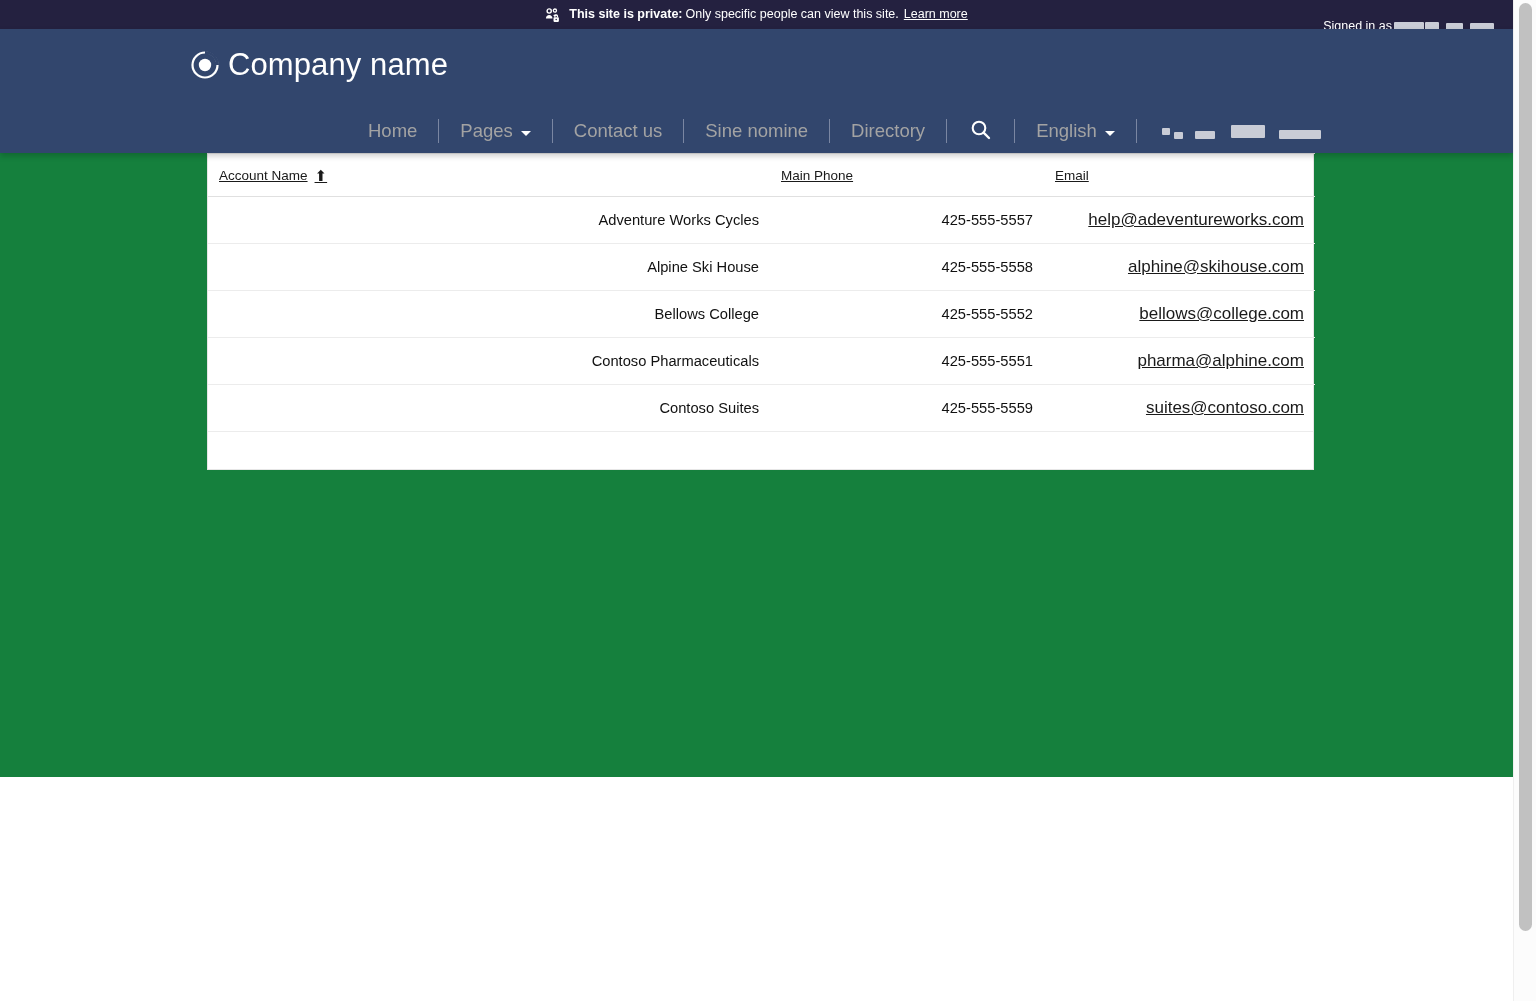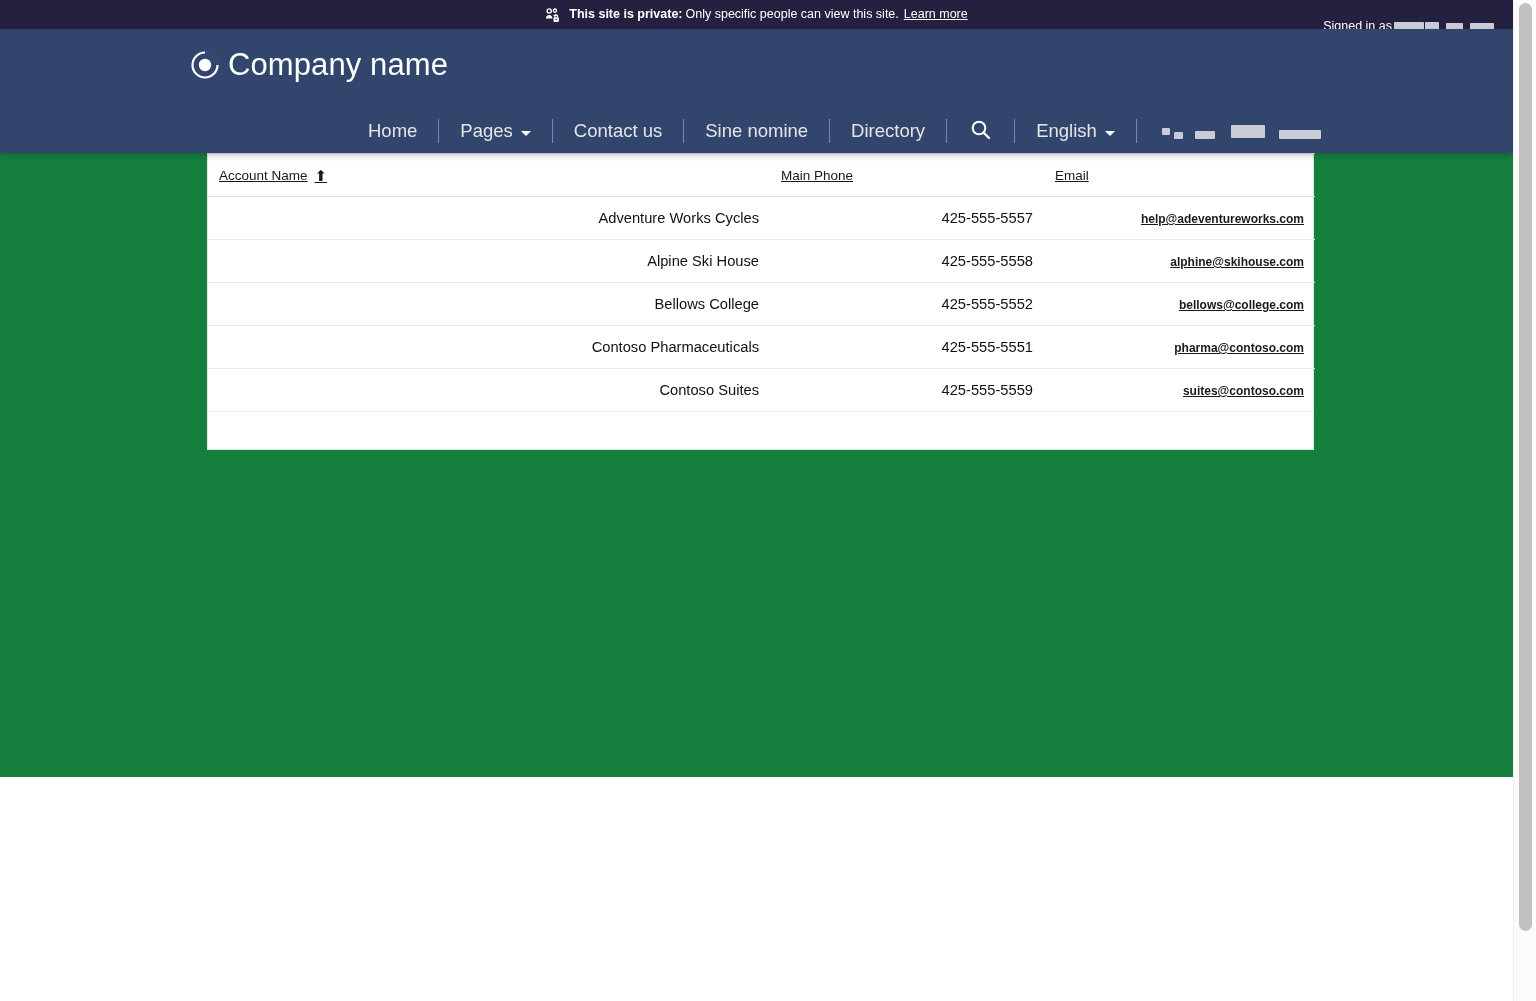--- a/index.html
+++ b/index.html
@@ -134,21 +134,21 @@
   .mainnav {
     position: absolute;
     left: 356px;
     top: 82px;
     display: flex;
     align-items: center;
     height: 40px;
   }
 
   .nav-item {
-    color: #e5e5e5;
+    color: #a3a3a3;
     font-size: 18.5px;
     padding: 0 12px;
     text-decoration: none;
     display: inline-flex;
     align-items: center;
     gap: 8px;
     cursor: pointer;
     white-space: nowrap;
   }
 
@@ -258,23 +258,22 @@
     text-align: right;
   }
 
   table.entity-list tbody tr:last-child td {
     border-bottom: none;
   }
 
   .email-link {
     color: #1a1a1a;
     text-decoration: underline;
-    font-size: 12px;
-    cursor: pointer;
-    font-weight: bold;
+    font-size: 17px;
+    cursor: pointer;
   }
 
   .table-footer {
     height: 38px;
     border-top: 1px solid #ececec;
     background: #ffffff;
   }
 
   
   .scrollbar-track {
@@ -446,21 +445,21 @@
               <td>Bellows College</td>
               <td>425-555-5552</td>
               <td>
                 <a class="email-link" href="#">bellows@college.com</a>
               </td>
             </tr>
             <tr>
               <td>Contoso Pharmaceuticals</td>
               <td>425-555-5551</td>
               <td>
-                <a class="email-link" href="#">pharma@contoso.com</a>
+                <a class="email-link" href="#">pharma@alphine.com</a>
               </td>
             </tr>
             <tr>
               <td>Contoso Suites</td>
               <td>425-555-5559</td>
               <td>
                 <a class="email-link" href="#">suites@contoso.com</a>
               </td>
             </tr>
           </tbody>

